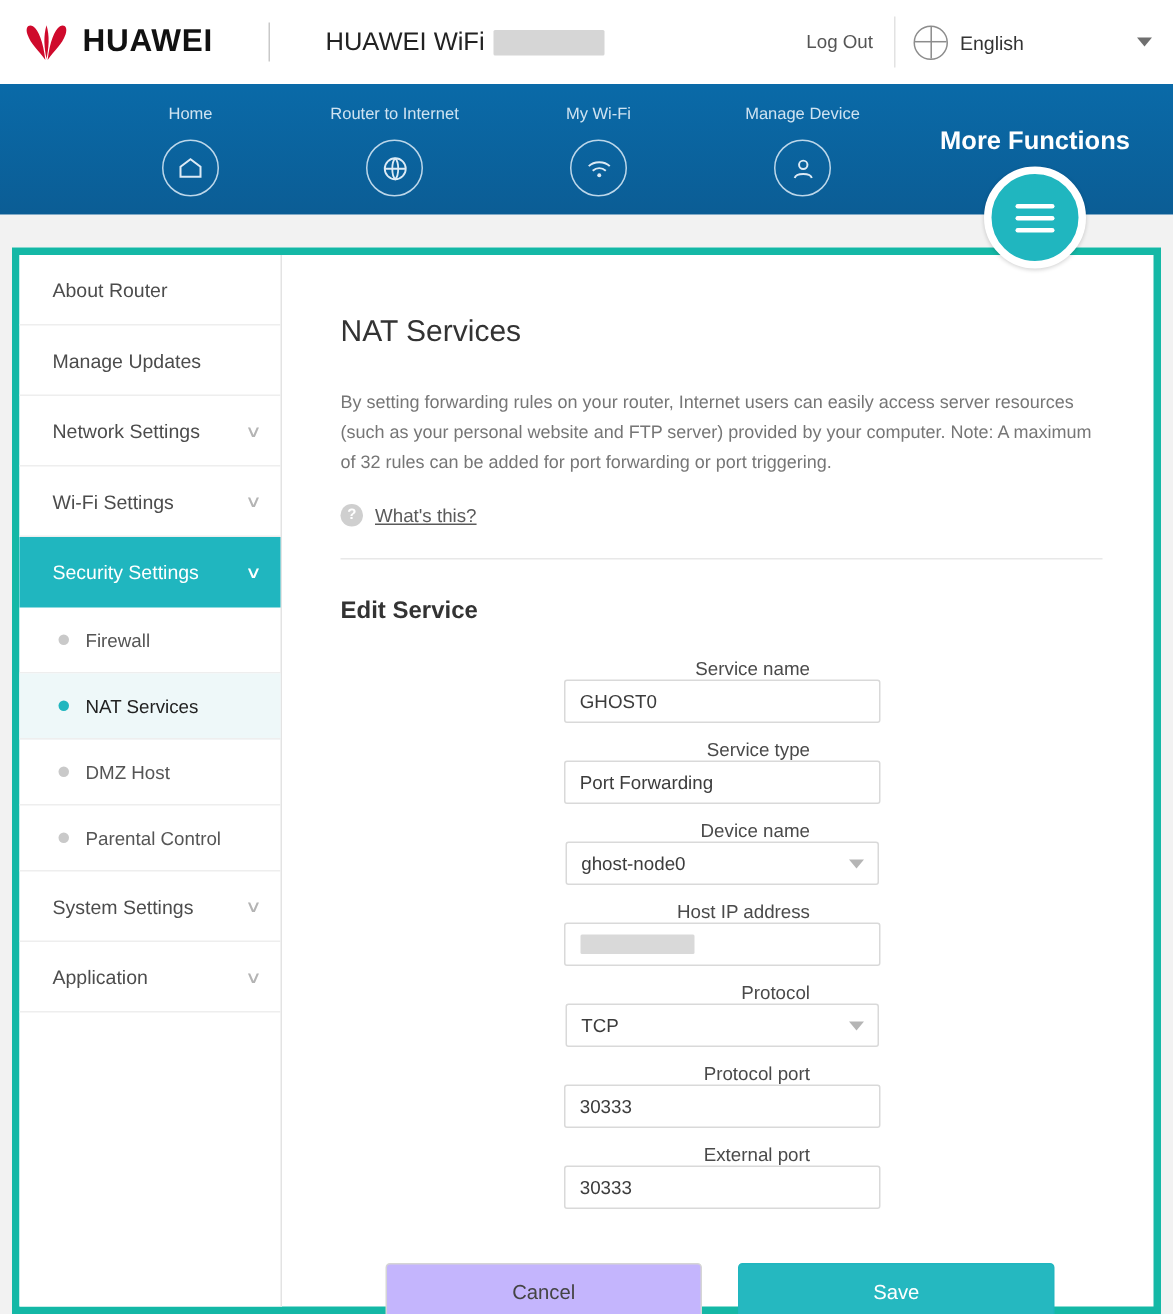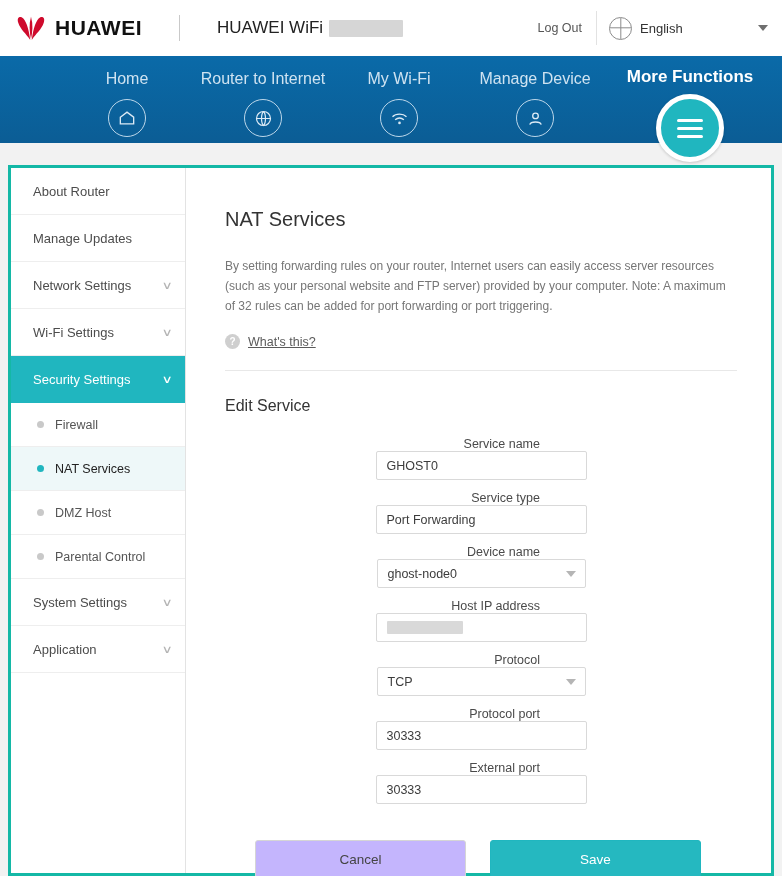--- a/index.html
+++ b/index.html
@@ -82,38 +82,38 @@
     display: flex;
     align-items: flex-start;
     padding-left: 86px;
     gap: 54px;
     height: 100%;
   }
   .nav-item {
     display: flex; flex-direction: column; align-items: center;
     padding-top: 14px;
     color: #cfe3f1;
-    font-size: 16px;
+    font-size: 11px;
     cursor: pointer;
     width: 82px;
   }
   .nav-item .nav-label { white-space: nowrap; }
   .nav-icon {
     margin-top: 11px;
     width: 38px; height: 38px; border-radius: 50%;
     border: 1.6px solid #bcd7ea;
     display: flex; align-items: center; justify-content: center;
     color: #dceaf5;
   }
   .nav-item.active { color: #ffffff; }
   .nav-item.more {
     width: 120px;
     font-size: 17px; font-weight: bold;
     color: #ffffff;
-    padding-top: 11px;
+    padding-top: 28px;
   }
   .more-circle {
     margin-top: 7px;
     width: 68px; height: 68px; border-radius: 50%;
     background: #20b6bf;
     border: 5px solid #ffffff;
     display: flex; flex-direction: column; align-items: center; justify-content: center;
     gap: 5px;
     box-shadow: 0 1px 3px rgba(0,0,0,0.18);
   }
@@ -123,21 +123,21 @@
 
   
   .page {
     background: #f2f2f2;
     height: calc(876px - 56px - 87px);
     padding: 22px 8px 0 8px;
   }
   .panel {
     display: flex;
     background: #ffffff;
-    border: 3px solid #14b8a6;
+    border: 5px solid #14b8a6;
     height: 100%;
   }
 
   
   .sidebar {
     width: 175px;
     border-right: 1px solid #e3e3e3;
     background: #ffffff;
     flex: 0 0 175px;
   }
@@ -204,21 +204,21 @@
     background: #cfcfcf; color: #ffffff;
     font-size: 10px; font-weight: bold;
     display: flex; align-items: center; justify-content: center;
   }
   .whats-this a { color: #5a5a5a; text-decoration: underline; }
   .hr {
     border: none; border-top: 1px solid #e8e8e8;
     margin: 21px 0 0 0;
   }
   h2.sub {
-    font-size: 16px; font-weight: normal; color: #333;
+    font-size: 16px; font-weight: bold; color: #333;
     margin: 26px 0 22px 0;
   }
 
   .form-row {
     display: flex; align-items: center;
     margin-bottom: 11px;
     flex-direction: column;
   }
   .form-label {
     width: 148px;

